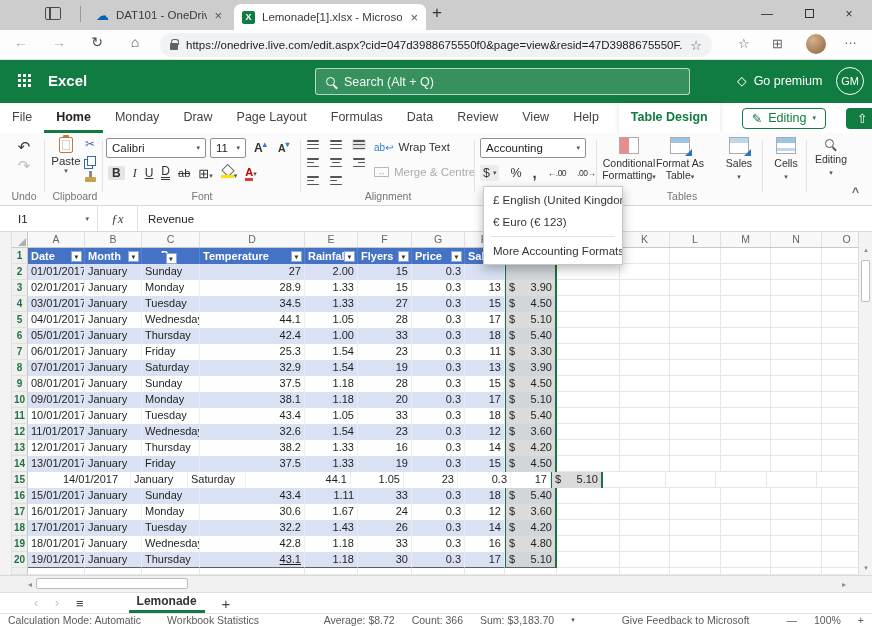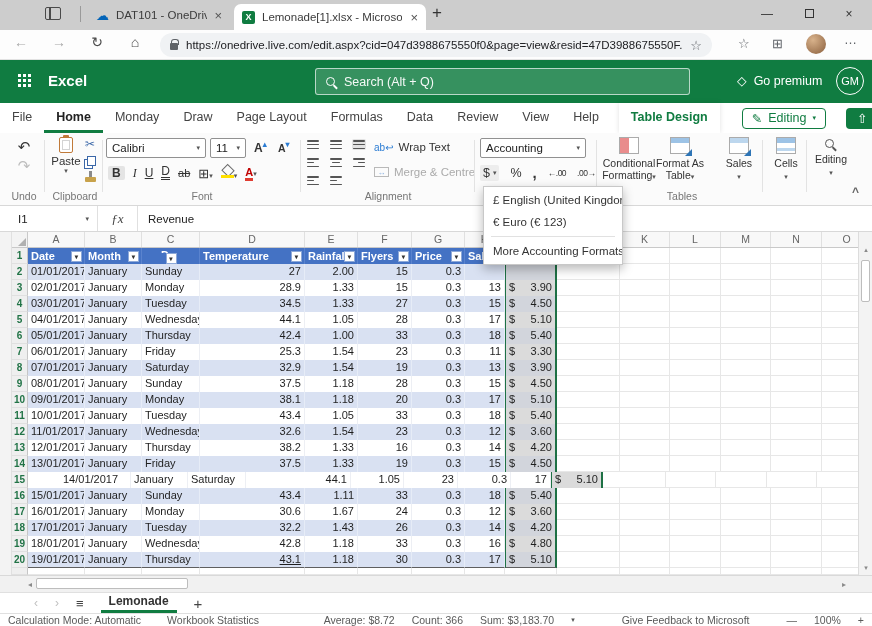--- a/index.html
+++ b/index.html
@@ -170,21 +170,21 @@
   
   #acctmenu { position:absolute; left:483px; top:186px; width:140px; background:#fff; border:1px solid #C8C8C8; box-shadow:0 4px 10px rgba(0,0,0,.28); z-index:60; padding:2px 0; }
   .mitem { font-size:11.5px; color:#333; padding:5px 10px 5px 9px; white-space:nowrap; overflow:hidden; }
   .mitem.msel { background:#EDEDED; }
   .msep { height:1px; background:#E1E1E1; margin:3px 7px; }
 
   
   #sheetbar { position:absolute; top:592px; left:0; width:872px; height:21px; background:#fff; border-top:1px solid #E0E0E0; display:flex; align-items:center; gap:17px; padding-left:34px; }
   .shnav { color:#C0C0C0; font-size:12px; }
   .hamb { color:#444; font-size:13px; font-weight:bold; }
-  #sheettab { font-size:12px; font-weight:bold; color:#333; border-bottom:3px solid #107C41; padding:1px 8px 2px; height:20px; }
+  #sheettab { font-size:12px; font-weight:bold; color:#333; border-bottom:3px solid #107C41; padding:1px 8px 2px; height:20px;margin-left:28px; }
   .addsheet { color:#444; font-size:15px; }
   #statusbar { position:absolute; top:613px; left:0; width:872px; height:13px; background:#fff; border-top:1px solid #E0E0E0; display:flex; justify-content:space-between; font-size:10.5px; color:#5A5A5A; line-height:12px; padding:0 8px; }
   .sbgroup { display:flex; gap:26px; } .sbgroup.r { gap:17px; }
 </style>
 </head>
 <body>
 
 <div id="titlebar">
   <span class="tabactions"></span>
   <span class="tbsep"></span>

